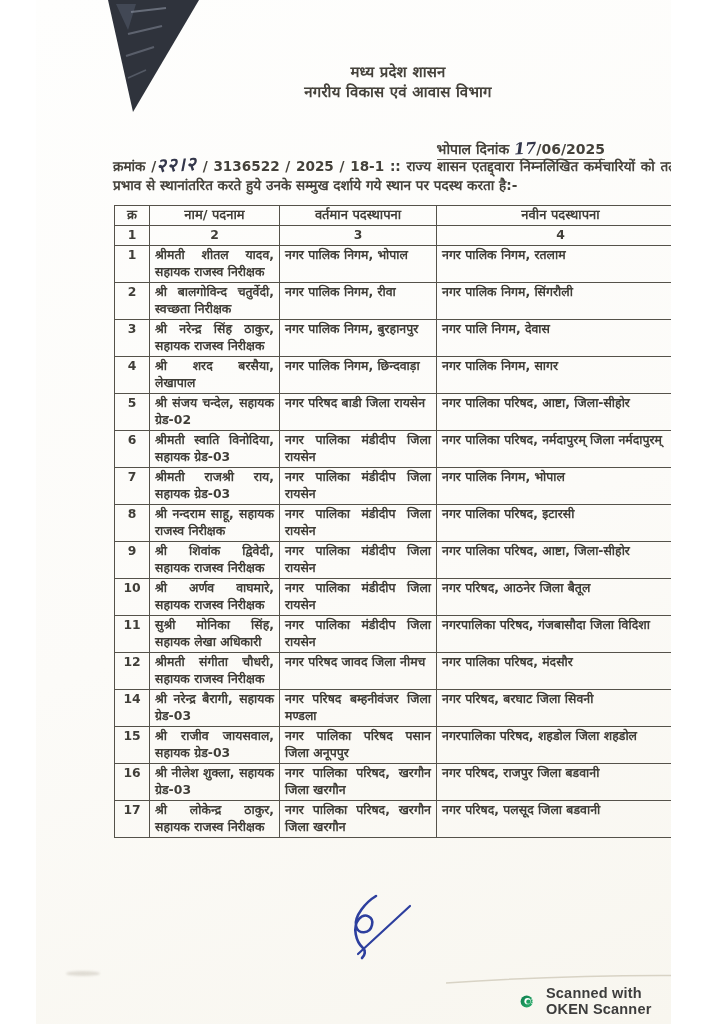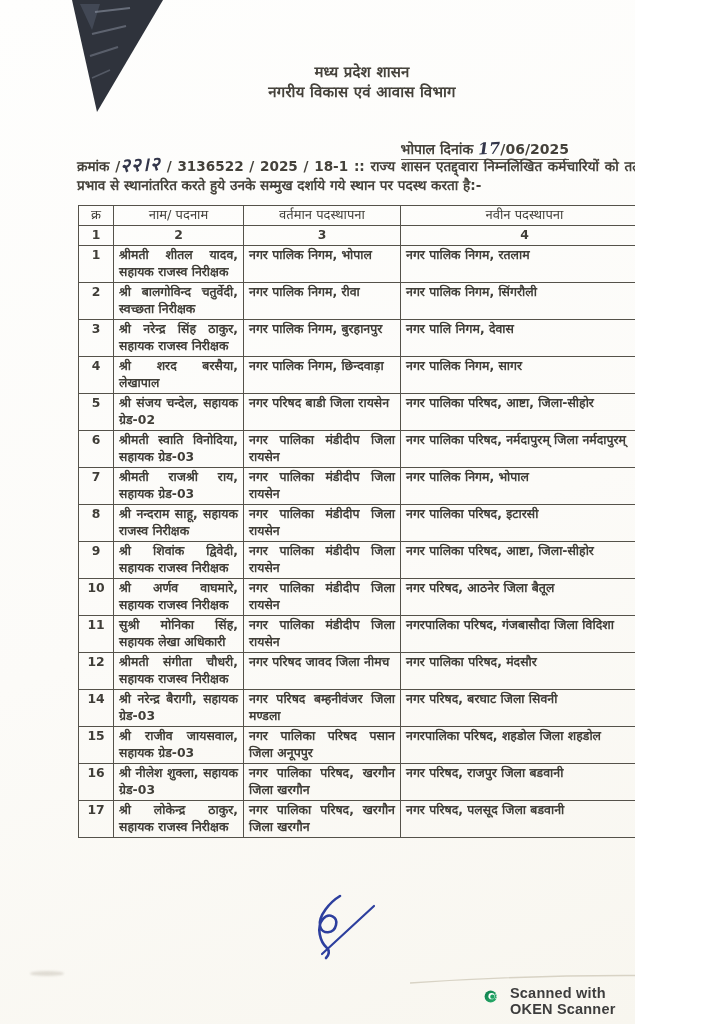--- a/index.html
+++ b/index.html
@@ -3,20 +3,21 @@
 <meta charset="utf-8">
 <style>
   html,body{margin:0;padding:0;}
   .page{
     position:relative;
     width:635px;height:1024px;
     background:linear-gradient(160deg,#fefefd 0%,#fcfbf8 55%,#f8f6ef 100%);
     overflow:hidden;
     font-family:"DejaVu Sans","Liberation Sans",sans-serif;
     color:#3e3c37;
+    margin-left:36px;
   }
   
   .corner-triangle{position:absolute;left:0;top:0;}
   .edge-tick{position:absolute;left:689px;top:0;width:3px;height:9px;background:#4d5259;transform:rotate(6deg);}
   .page-edge-line{position:absolute;left:687px;top:615px;width:1px;height:409px;background:#e3ddcb;}
   .bottom-edge{position:absolute;left:408px;top:970px;}
   .smudge{position:absolute;left:30px;top:971px;width:34px;height:5px;background:#d9d5cc;border-radius:50%;filter:blur(1px);opacity:.8;}
   
   .doc-header{position:absolute;top:62px;left:0;width:724px;text-align:center;}
   .doc-header div{font-size:15px;line-height:20px;font-weight:600;letter-spacing:.2px;color:#45423b;}
@@ -42,27 +43,27 @@
     position:absolute;left:78px;top:205px;width:570px;
     border-collapse:collapse;table-layout:fixed;
     font-size:12.4px;line-height:16.5px;color:#403e38;font-weight:600;
   }
   table.order th,table.order td{
     border:1.4px solid #55524a;
     padding:1px 5px 2px 5px;
     vertical-align:top;
     overflow:hidden;
   }
-  table.order th{font-size:13px;font-weight:400;text-align:center;padding:1px 2px;}
+  table.order th{font-size:13px;font-weight:700;text-align:center;padding:1px 2px;}
   td.num-cell{text-align:center;font-weight:700;padding:0;}
   td.sn{text-align:center;}
   td.jcell{text-align:justify;}
   
   .signature{position:absolute;left:296px;top:890px;}
-  .footer{position:absolute;left:484px;top:985px;display:flex;}
+  .footer{position:absolute;left:484px;top:985px;display:flex;align-items:center;}
   .footer-text{
     margin-left:12px;font-family:"Liberation Sans","DejaVu Sans",sans-serif;
     font-size:14.5px;font-weight:700;color:#3d3d3d;letter-spacing:.2px;
   }
 </style>
 </head>
 <body>
 
 <div class="page">
 

